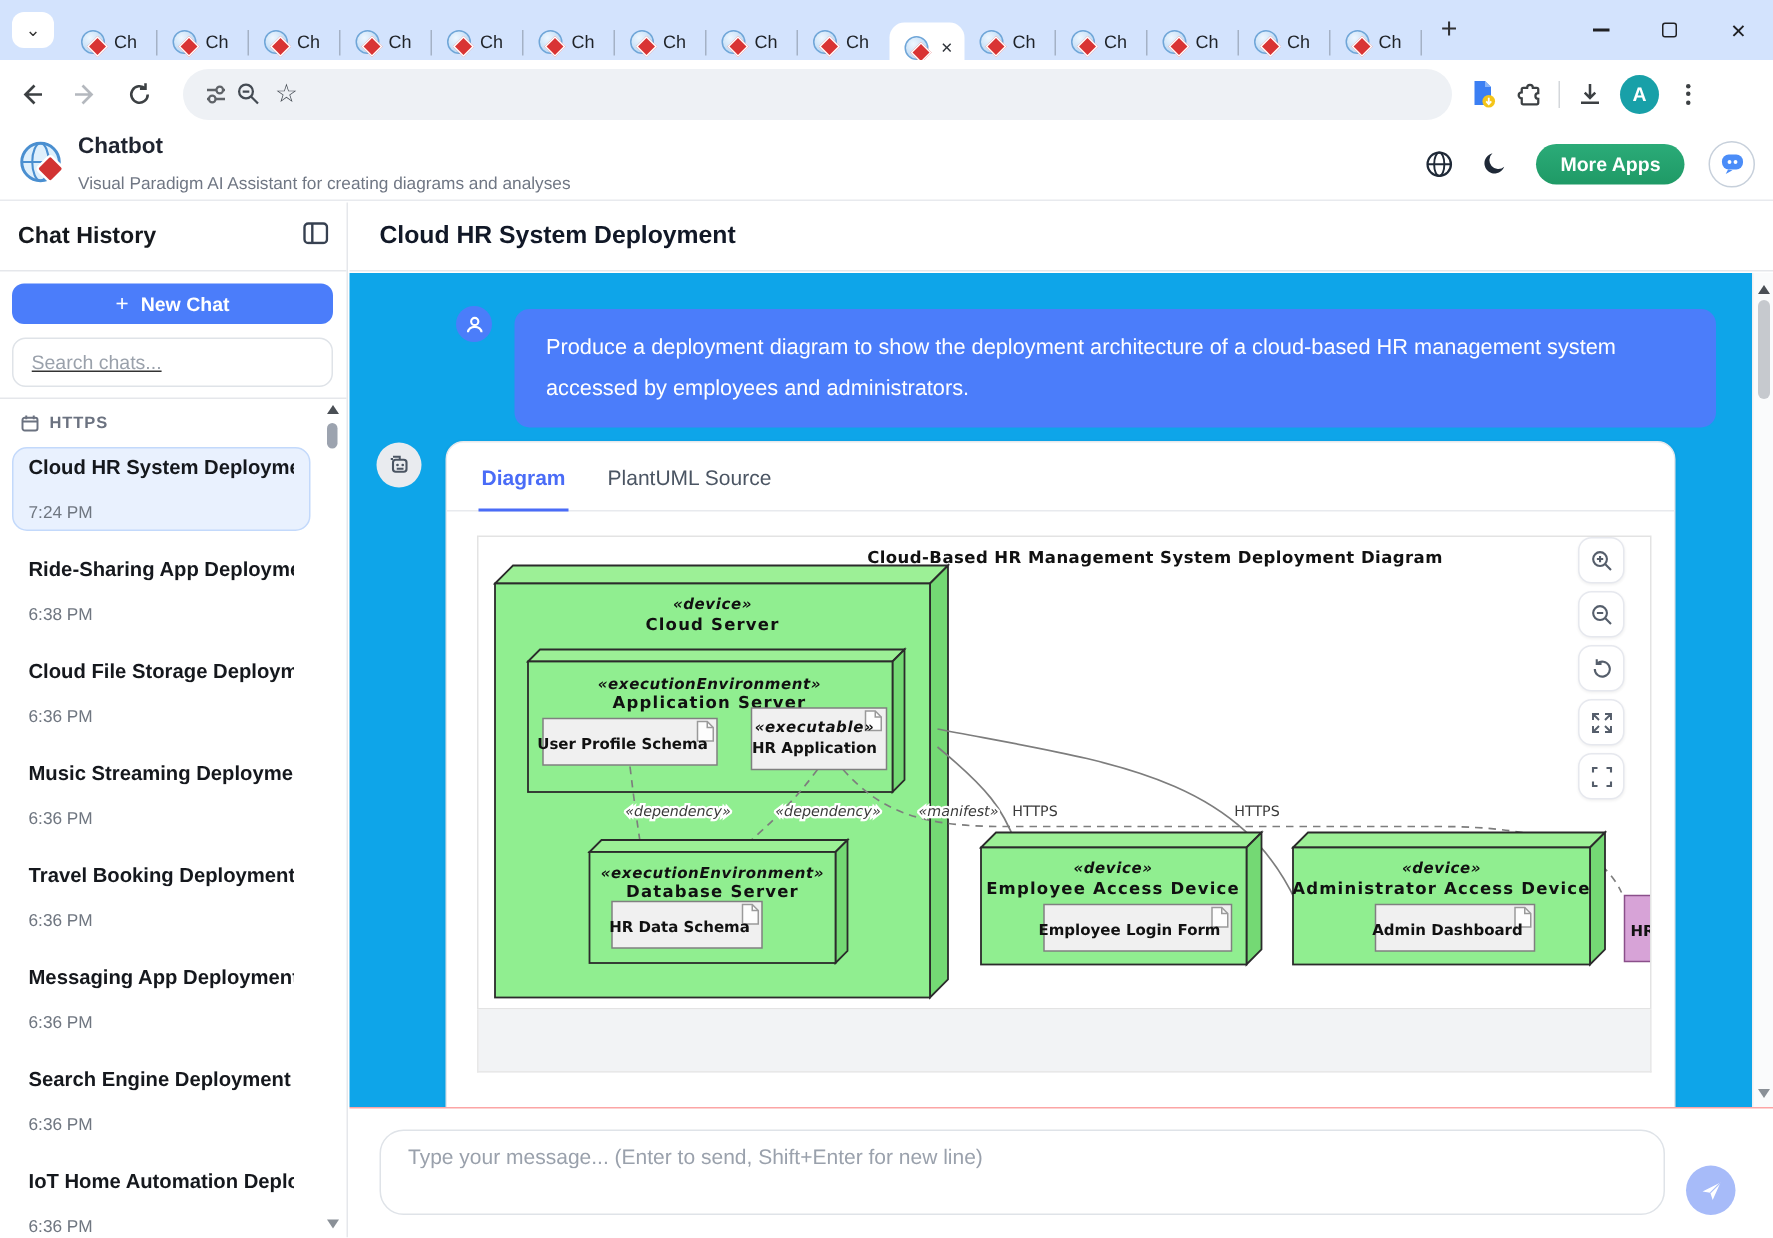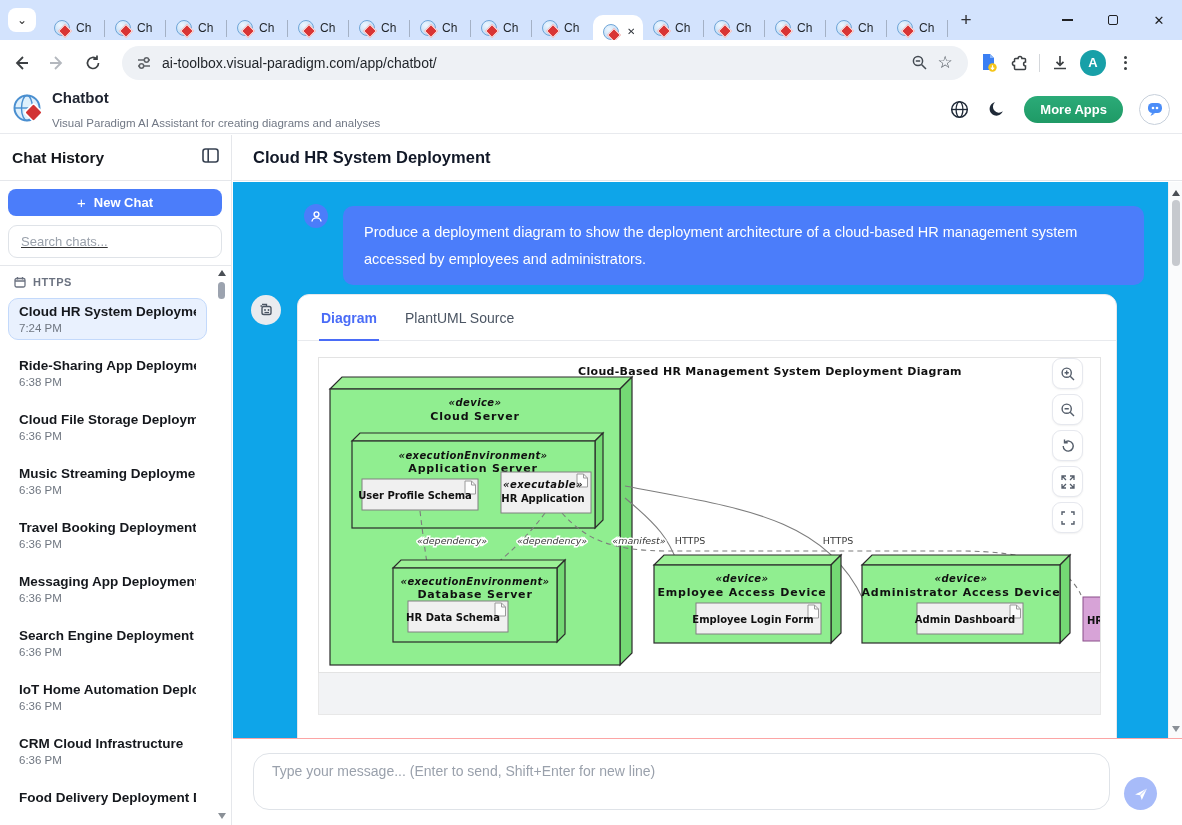--- a/index.html
+++ b/index.html
@@ -55,21 +55,21 @@
   .collapse-ic { margin-left:auto; }
   .new-chat { margin:8px 10px 0 8px; height:27px; width:214px; border:none; border-radius:8px; background:var(--accent_blue); color:#fff; font-size:13px; font-weight:bold; display:flex; align-items:center; justify-content:center; gap:8px; }
   .new-chat .plus { font-size:15px; font-weight:normal; }
   .search-chats { margin:9px 10px 0 8px; width:214px; height:33px; border:1px solid #dfe3e8; border-radius:9px; padding:0 12px; font-size:13px; color:#333; font-family:"Liberation Sans",sans-serif;text-decoration:underline; }
   .search-chats::placeholder { color:#9aa1ab; }
   .side-list-wrap { position:absolute; top:130px; left:0; right:0; bottom:0; border-top:1px solid #e5e7eb; overflow:hidden; padding:6px 24px 0 6px; }
   .today-row { display:flex; align-items:center; gap:7px; margin:4px 0 10px 8px; font-size:11px; font-weight:bold; letter-spacing:.6px; color:#6b7280; }
   .chat-item { padding:5px 10px; margin:0 0 12px 2px; border-radius:10px; border:1px solid transparent; cursor:pointer; }
   .chat-item.active { background:var(--selected_chat_bg); border-color:#c3d9fb; }
   .ci-title { font-size:13.5px; font-weight:bold; color:#15181d; white-space:nowrap; overflow:hidden; }
-  .ci-time { font-size:11.5px; color:#6f7680; margin-top:3px; min-height:8px; }
+  .ci-time { font-size:11.5px; color:#6f7680; margin-top:17px; min-height:8px; }
   .side-scroll { position:absolute; right:3px; top:133px; bottom:0; width:12px; }
   .tri-up { width:0; height:0; border-left:4.5px solid transparent; border-right:4.5px solid transparent; border-bottom:6px solid #4a4f55; margin:2px auto 0; }
   .tri-down { width:0; height:0; border-left:4.5px solid transparent; border-right:4.5px solid transparent; border-top:6px solid #8a9097; position:absolute; bottom:6px; left:1.5px; }
   .side-thumb { position:absolute; top:14px; left:2px; width:7px; height:17px; border-radius:4px; background:#9ca3af; }
 
   
   .main { position:absolute; top:135px; left:233px; right:0; bottom:0; background:#fff; }
   .main-head { height:46px; border-bottom:1px solid #e5e7eb; display:flex; align-items:center; padding-left:20px; }
   .page-title { font-size:16.5px; font-weight:bold; color:#111827; }
   .chat-scroll { position:absolute; top:47px; left:0; right:0; bottom:87px; overflow:hidden; background:#0ea5e9; }
@@ -224,21 +224,20 @@
       <svg width="18" height="18" viewBox="0 0 18 18">
           <path d="M14.5 9 a5.5 5.5 0 1 1 -1.6 -3.9 M13 1.5 V5.2 H9.3" stroke="#3c4043" stroke-width="1.7" fill="none"></path>
         </svg>
     </div>
     <div class="omnibox">
       <svg width="16" height="16" viewBox="0 0 16 16">
           <path d="M2 5 H14 M2 11 H14" stroke="#5f6368" stroke-width="1.6"></path>
           <circle cx="10.5" cy="5" r="2.2" fill="#eef1f5" stroke="#5f6368" stroke-width="1.5"></circle>
           <circle cx="5.5" cy="11" r="2.2" fill="#eef1f5" stroke="#5f6368" stroke-width="1.5"></circle>
         </svg>
-      <span class="omni-url">ai-toolbox.visual-paradigm.com/app/chatbot/</span>
       <div class="omni-ic">
         <svg width="17" height="17" viewBox="0 0 17 17">
             <circle cx="7" cy="7" r="4.6" stroke="#444b53" stroke-width="1.5" fill="none"></circle>
             <path d="M10.5 10.5 L15 15 M4.8 7 H9.2" stroke="#444b53" stroke-width="1.5"></path>
           </svg>
       </div>
       <div class="omni-ic">
           <span class="star-glyph">☆</span>
         </div>
     </div>

